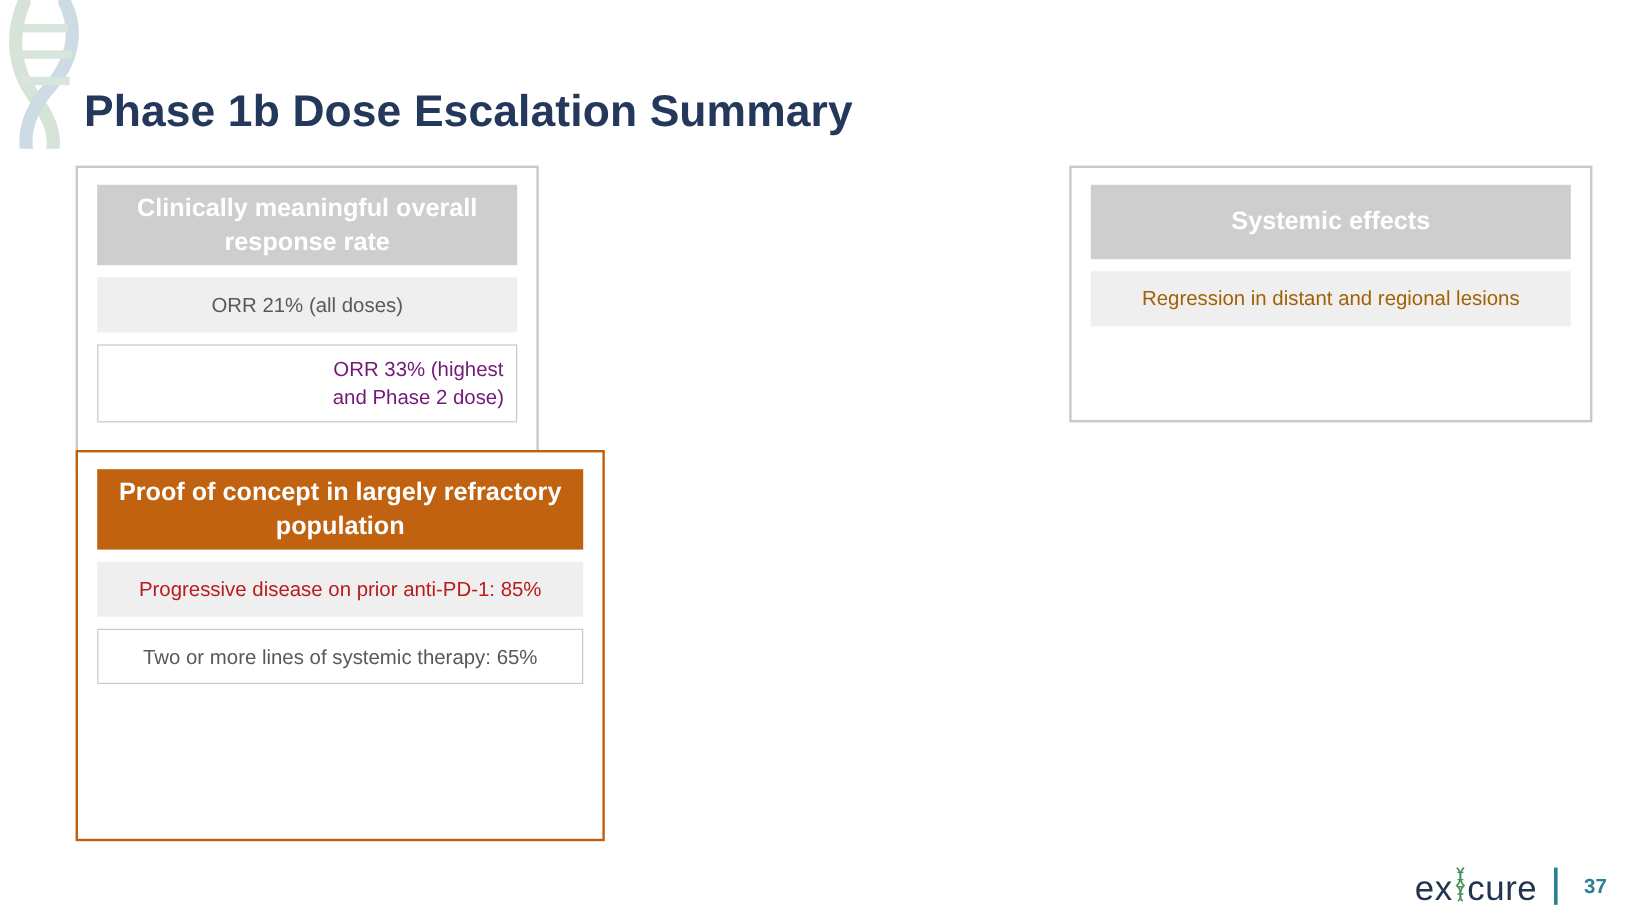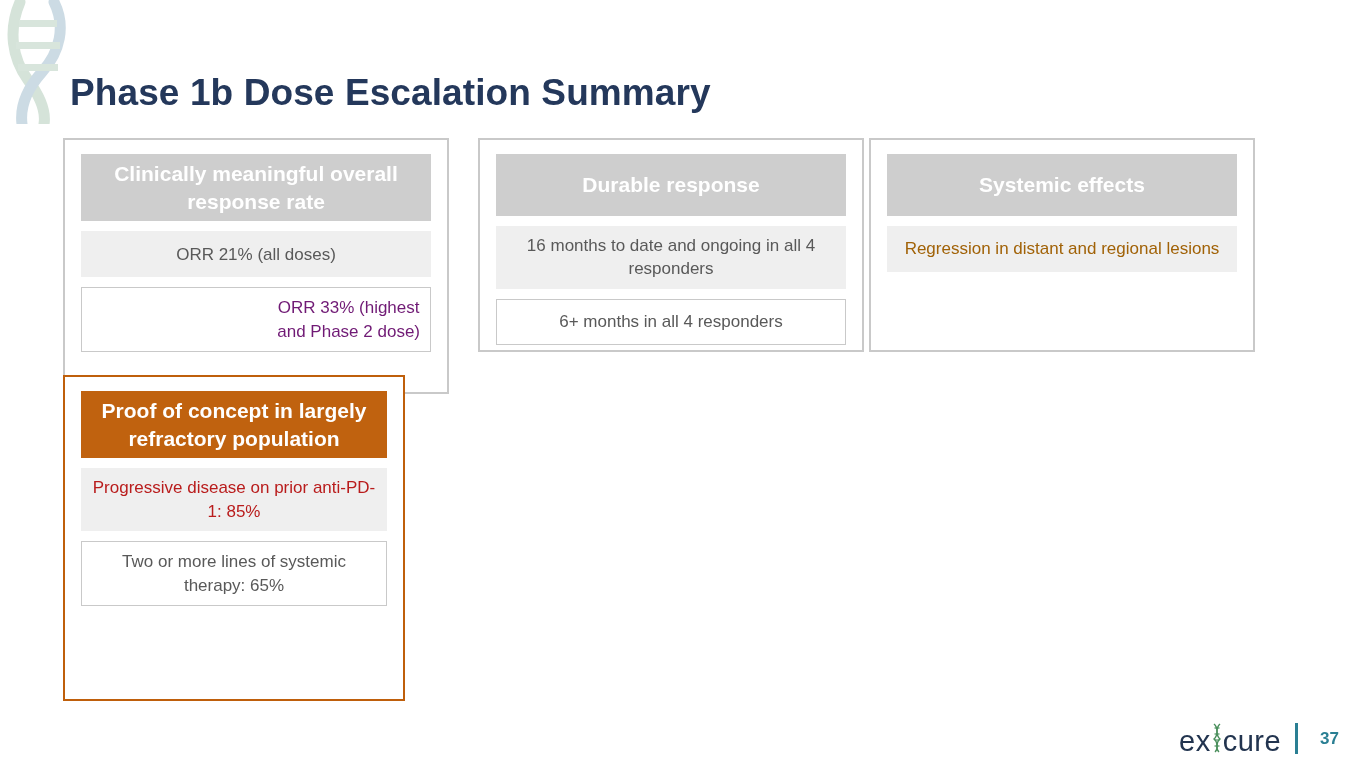--- a/index.html
+++ b/index.html
@@ -149,32 +149,27 @@
 
   <h1 class="slide-title" style="color: rgb(36, 56, 91);">Phase 1b Dose Escalation Summary</h1>
 
   <div class="card" style="left:63px; top:138px; width:386px; height:256px;">
     <div class="card-header" style="background: rgb(206, 206, 206);">Clinically meaningful overall response rate</div>
     <div class="card-row shaded" style="background: rgb(239, 239, 239); color: rgb(89, 89, 89);">ORR 21% (all doses)</div>
     <div class="card-row outlined" style="white-space: pre-line; color: #701a75; justify-content: flex-end;"><span>ORR 33% (highest
 and Phase 2 dose)</span></div>
   </div>
 
-  <div class="card" style="left:478px; top:138px; width:386px; height:214px;">
-    <div class="card-header" style="background: rgb(206, 206, 206);">Durable response</div>
-    <div class="card-row shaded" style="background: rgb(239, 239, 239); color: rgb(89, 89, 89);">16 months to date and ongoing in all 4 responders</div>
-    <div class="card-row outlined" style="color: rgb(89, 89, 89);">6+ months in all 4 responders</div>
-  </div>
 
-  <div class="card" style="left:869px; top:138px; width:386px; height:214px;">
+  <div class="card" style="left:891px; top:138px; width:436px; height:214px;">
     <div class="card-header" style="background: rgb(206, 206, 206);">Systemic effects</div>
     <div class="card-row shaded" style="background: rgb(239, 239, 239); color: #a16207;">Regression in distant and regional lesions</div>
   </div>
 
-  <div class="card accent" style="left:63px; top:375px; width:342px; height:326px;">
+  <div class="card accent" style="left:63px; top:375px; width:441px; height:326px;">
     <div class="card-header" style="background: rgb(192, 98, 15);">Proof of concept in largely refractory population</div>
     <div class="card-row shaded" style="background: rgb(239, 239, 239); color: #b91c1c;">Progressive disease on prior anti-PD-1: 85%</div>
     <div class="card-row outlined" style="color: rgb(89, 89, 89);">Two or more lines of systemic therapy: 65%</div>
   </div>
 
   <div class="footer">
     <div class="logo-wordmark">
       <span>ex</span>
       <span class="logo-helix">
         <svg viewBox="0 0 12 30" width="12" height="30" xmlns="http://www.w3.org/2000/svg">

